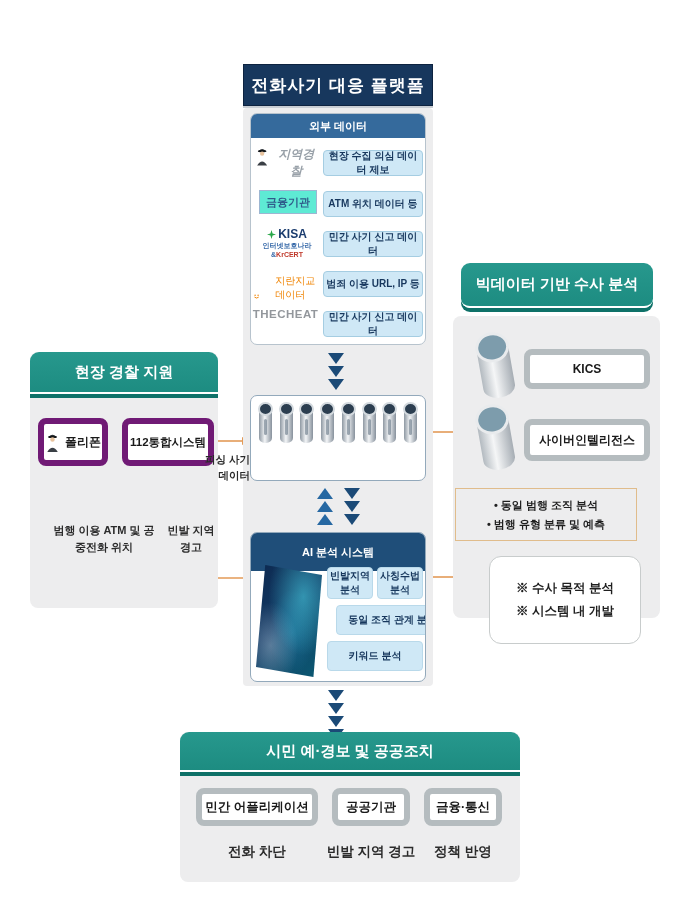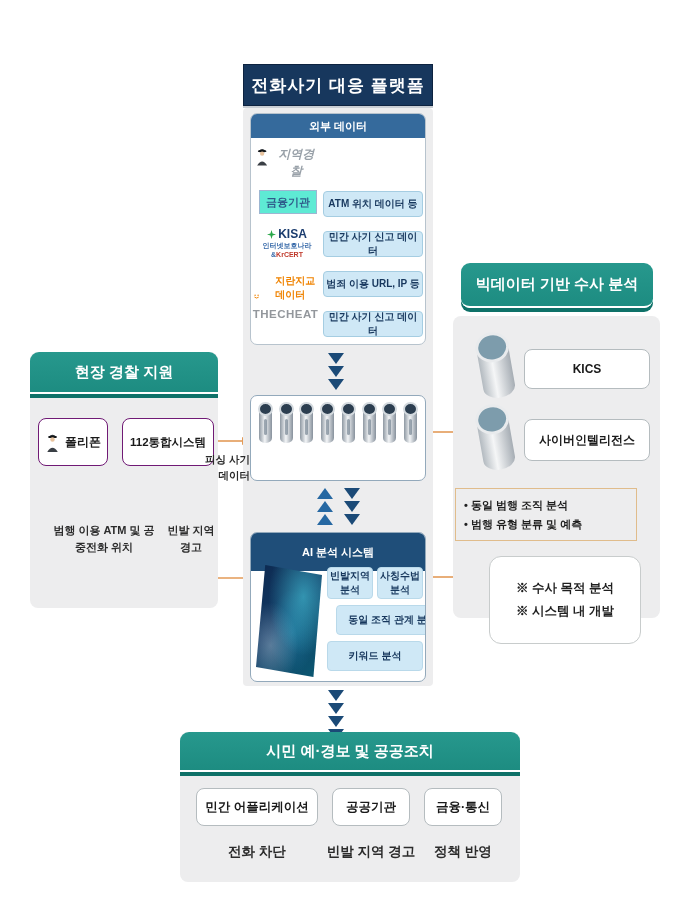--- a/index.html
+++ b/index.html
@@ -57,34 +57,34 @@
       radial-gradient(ellipse at 72% 28%, rgba(72,206,226,.6), transparent 52%),
       radial-gradient(ellipse at 22% 72%, rgba(225,235,250,.35), transparent 38%),
       radial-gradient(ellipse at 55% 60%, rgba(40,150,190,.45), transparent 45%),
       linear-gradient(135deg,#0d2950,#123a64 45%,#0a5a72);
   }
 
   .ai-chip { background:#cfe8f6; border:1px solid #b9d9ea; border-radius:4px;
     color:#17375d; font-size:10px; font-weight:bold;
     display:flex; align-items:center; justify-content:center; text-align:center; }
 
-  .white-node { background:#fff; border:1px solid #701a75; border-radius:8px;
+  .white-node { background:#fff; border:6px solid #701a75; border-radius:8px;
     display:flex; align-items:center; justify-content:center; gap:5px;
     font-weight:bold; color:#1a1a1a; }
 
   .panel-label { font-size:11px; font-weight:bold; color:#2b2b2b; text-align:center; line-height:1.5; }
 
-  .bullet-box { border:1.5px solid #e0bc8b; padding:7px 8px; font-size:11px; font-weight:bold; color:#1f1f1f; line-height:1.7; }
+  .bullet-box { border:1.5px solid #e0bc8b; padding:7px 8px; font-size:11px; font-weight:bold; color:#1f1f1f; line-height:1.7;text-align:center; }
   .note-box { background:#fff; border:1px solid #c8cccc; border-radius:12px; text-align:center;
     font-size:12.5px; font-weight:bold; color:#1f1f1f; line-height:1.85; padding:20px 4px; }
 
   .kisa-line { font-size:12px; font-weight:bold; color:#1b3c6e; display:flex; align-items:center; gap:2px; justify-content:center;}
   .kisa-sub { font-size:7px; font-weight:bold; }
   .kisa-sub .l { color:#3568a8; } .kisa-sub .r { color:#c0392b; }
-  .jiran { color:#f08300; font-size:10px; font-weight:bold; display:flex; align-items:flex-end; gap:15px; justify-content:center;}
+  .jiran { color:#f08300; font-size:10px; font-weight:normal; display:flex; align-items:flex-end; gap:15px; justify-content:center;}
   .thecheat { color:#93979c; font-size:11.5px; font-weight:bold; letter-spacing:.5px; display:flex; align-items:center; gap:3px; justify-content:center;}
   .fin-chip { background:#5eead4; border:1px solid #9db6d2; color:#2f5b8a; font-size:11px; font-weight:bold;
     display:flex; align-items:center; justify-content:center; }
   .police-name { color:#98a0a8; font-size:12px; font-weight:bold; }
 </style>
 </head>
 <body>
 
 <div id="canvas">
 
@@ -122,20 +122,23 @@
 
     <div class="abs src-cell" style="left:4px;top:32px;width:64px;height:34px;">
       <svg width="15" height="21" viewBox="0 0 20 27">
         <path d="M5 6 Q10 0 15 6 Z" fill="#2e3338"></path>
           <ellipse cx="10" cy="6" rx="6" ry="1.6" fill="#14171a"></ellipse>
         <circle cx="10" cy="9.5" r="3" fill="#e8c39e"></circle>
           <path d="M3 26 Q10 15 17 26 Z" fill="#3a3f45"></path>
       </svg>
       <span class="police-name">지역경찰</span>
     </div>
+    <div class="abs data-chip" style="left:72px;top:36px;width:100px;height:26px;">
+      <span>현장 수집 의심 데이터 제보</span>
+    </div>
 
     <div class="abs fin-chip" style="left:8px;top:76px;width:58px;height:24px;">
       <span>금융기관</span>
     </div>
     <div class="abs data-chip" style="left:72px;top:77px;width:100px;height:26px;">
       <span>ATM 위치 데이터 등</span>
     </div>
 
     <div class="abs" style="left:2px;top:113px;width:68px;text-align:center;">
       <div class="kisa-line">

